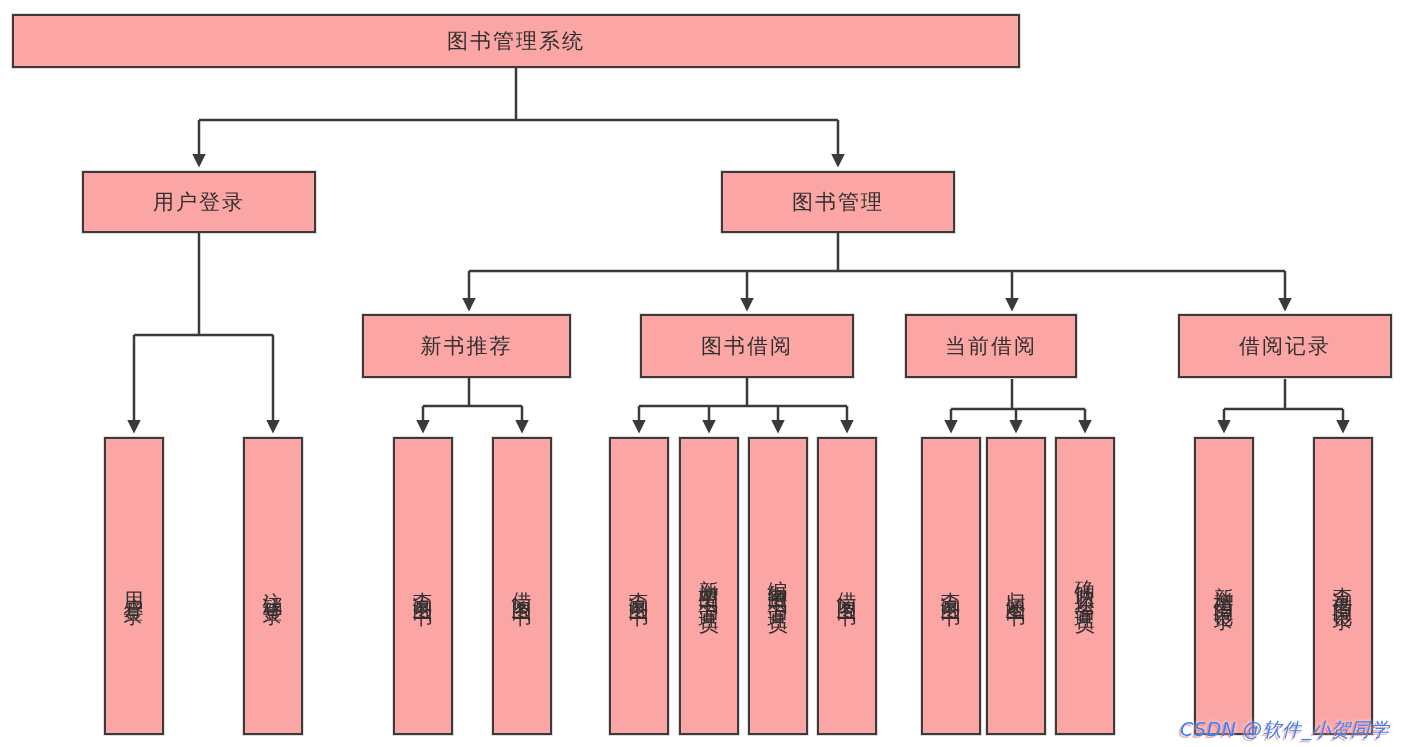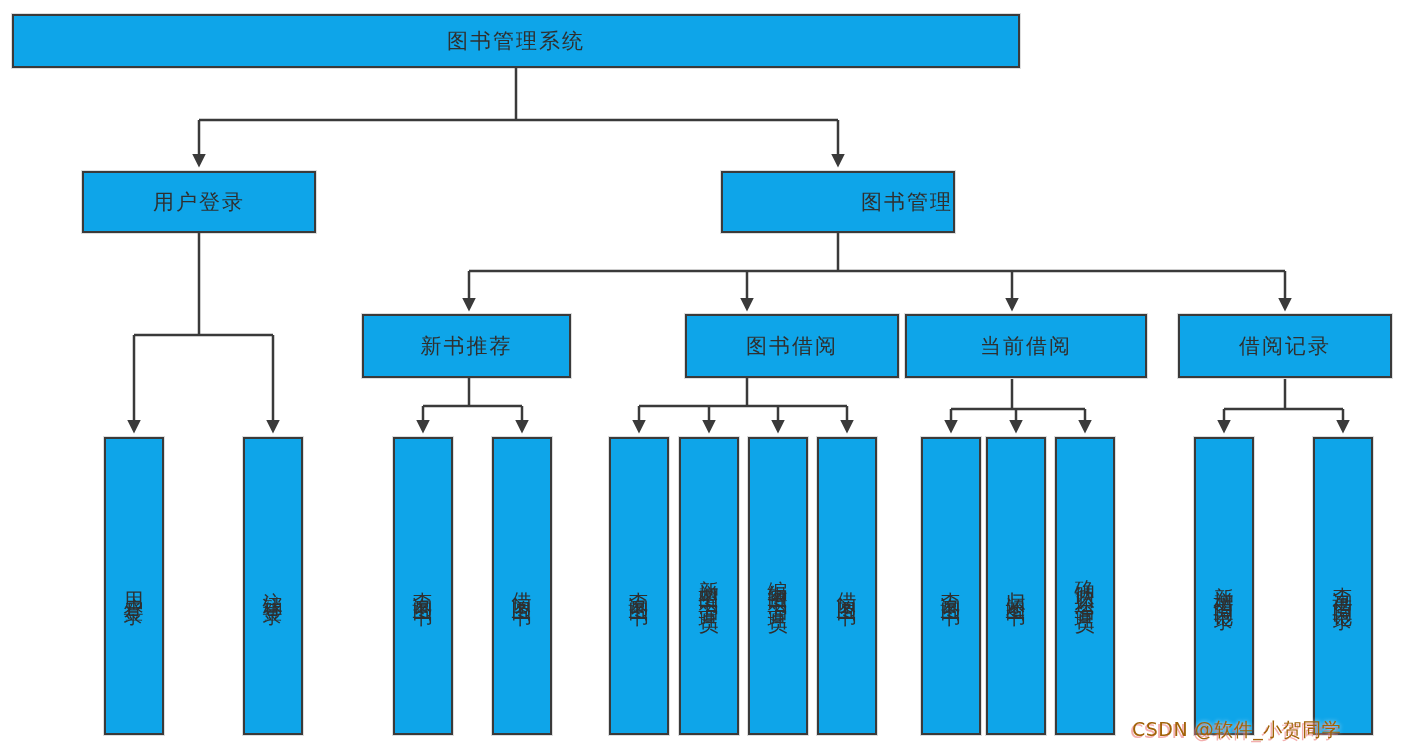--- a/index.html
+++ b/index.html
@@ -13,21 +13,21 @@
   }
   #connectors {
     position: absolute;
     left: 0; top: 0;
     width: 1405px; height: 747px;
     z-index: 1;
   }
   .node {
     position: absolute;
     box-sizing: border-box;
-    background: #0ea5e9;
+    background: #fca5a5;
     border: 2px solid #3a3a3a;
     box-shadow: 0 0 0 1px rgba(70,70,70,0.18);
     display: flex;
     align-items: center;
     justify-content: center;
     z-index: 2;
     color: #2f2f2f;
   }
   .h-node span {
     font-size: 21px;
@@ -38,28 +38,29 @@
   .v-node span {
     writing-mode: vertical-rl;
     text-orientation: mixed;
     font-size: 20px;
     letter-spacing: 5px;
     line-height: 1;
     white-space: nowrap;
   }
   #watermark {
     position: absolute;
-    left: 1132px;
+    left: 1180px;
     top: 717px;
     z-index: 3;
     font-size: 19px;
     letter-spacing: 0.5px;
-    color: #a16207;
+    color: #3b82f6;
     text-shadow: -2px 2px 0 rgba(235,110,110,0.55), 0 0 4px rgba(255,255,255,0.9);
     white-space: nowrap;
+    font-style: italic;
   }
 </style>
 </head>
 <body>
 
 <div id="canvas">
 
   <svg id="connectors" viewBox="0 0 1405 747" xmlns="http://www.w3.org/2000/svg">
     <defs>
       <marker id="arrow" viewBox="0 0 10 10" refX="7.5" refY="5" markerWidth="5.6" markerHeight="7" orient="auto-start-reverse">
@@ -110,31 +111,31 @@
     </g>
   </svg>
 
   <div class="node h-node" style="left:12px; top:14px; width:1008px; height:54px;">
     <span>图书管理系统</span>
   </div>
 
   <div class="node h-node" style="left:82px; top:171px; width:234px; height:62px;">
     <span>用户登录</span>
   </div>
-  <div class="node h-node" style="left:721px; top:171px; width:234px; height:62px;justify-content:flex-end;">
+  <div class="node h-node" style="left:721px; top:171px; width:234px; height:62px;">
     <span>图书管理</span>
   </div>
 
   <div class="node h-node" style="left:362px; top:314px; width:209px; height:64px;">
     <span>新书推荐</span>
   </div>
-  <div class="node h-node" style="left:640px; top:314px; width:214px; height:64px;margin-left:45px;">
+  <div class="node h-node" style="left:640px; top:314px; width:214px; height:64px;">
     <span>图书借阅</span>
   </div>
-  <div class="node h-node" style="left:905px; top:314px; width:242px; height:64px;">
+  <div class="node h-node" style="left:905px; top:314px; width:172px; height:64px;">
     <span>当前借阅</span>
   </div>
   <div class="node h-node" style="left:1178px; top:314px; width:214px; height:64px;text-align:center;">
     <span>借阅记录</span>
   </div>
 
   <div class="node v-node" style="left:104px; top:437px; width:60px; height:298px;">
     <span>用户登录</span>
   </div>
   <div class="node v-node" style="left:243px; top:437px; width:60px; height:298px;">

